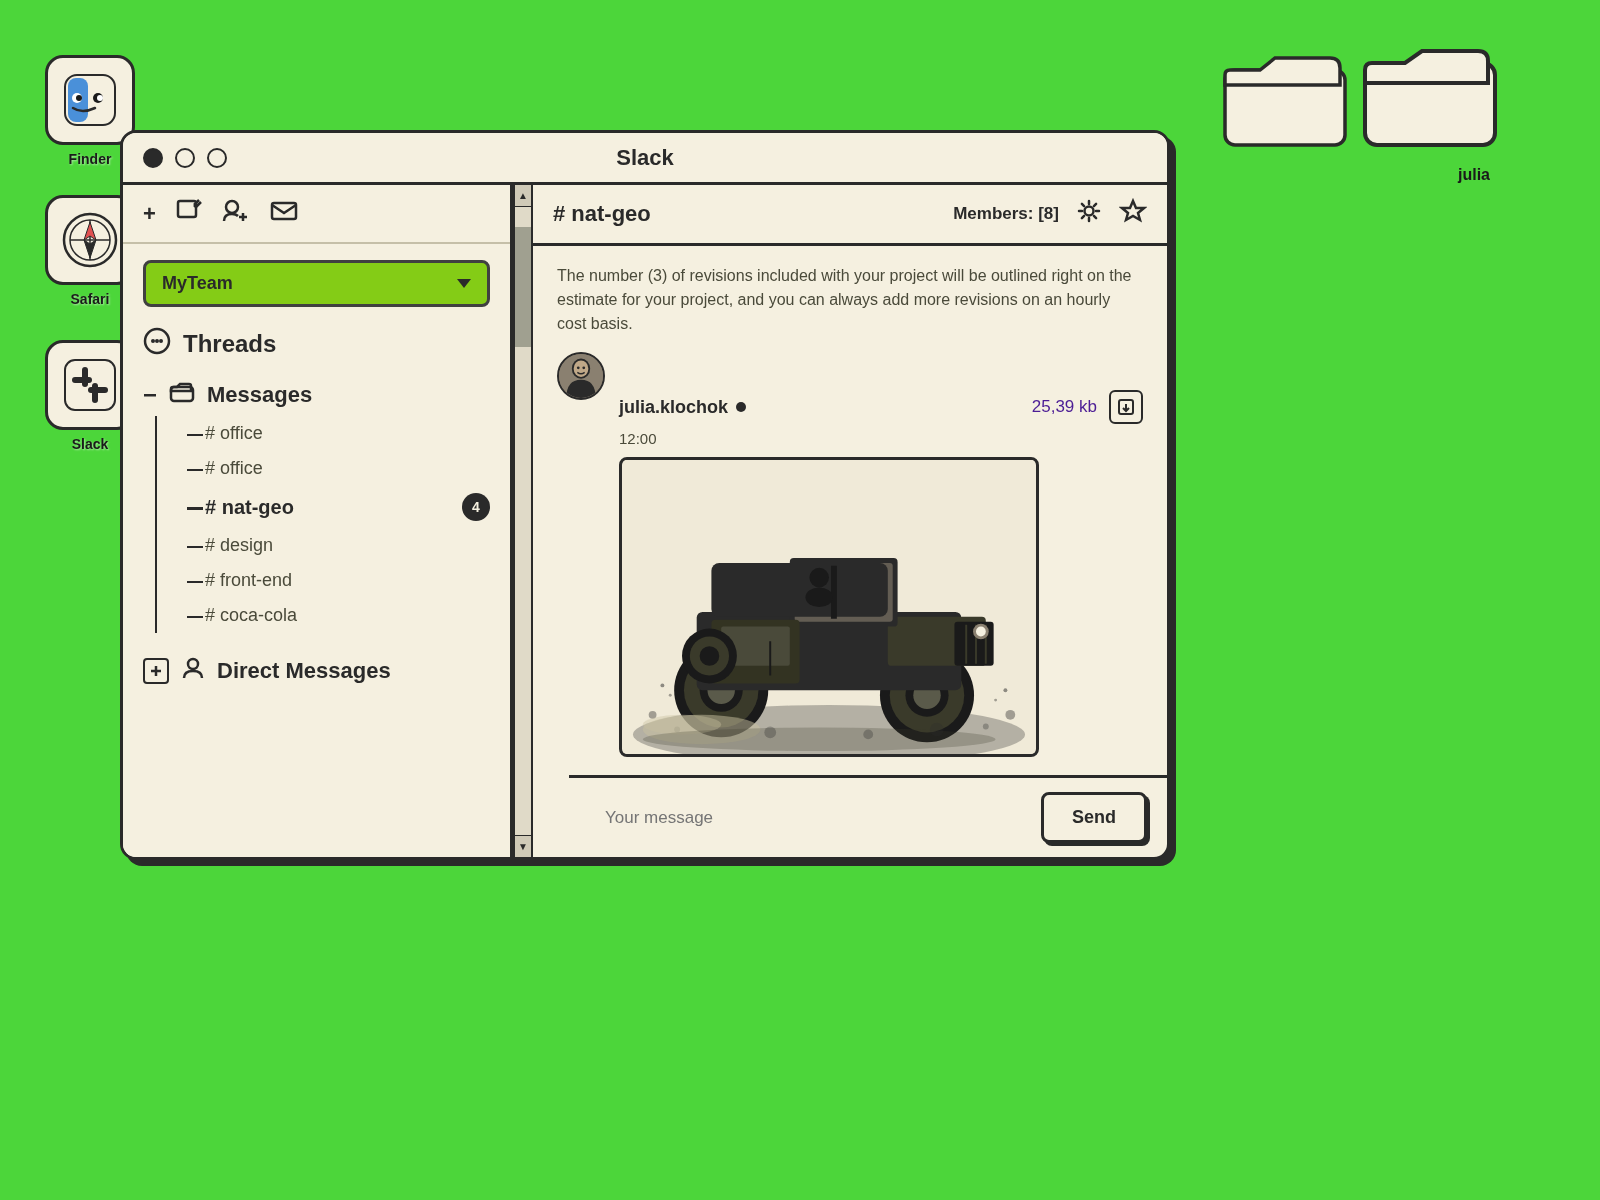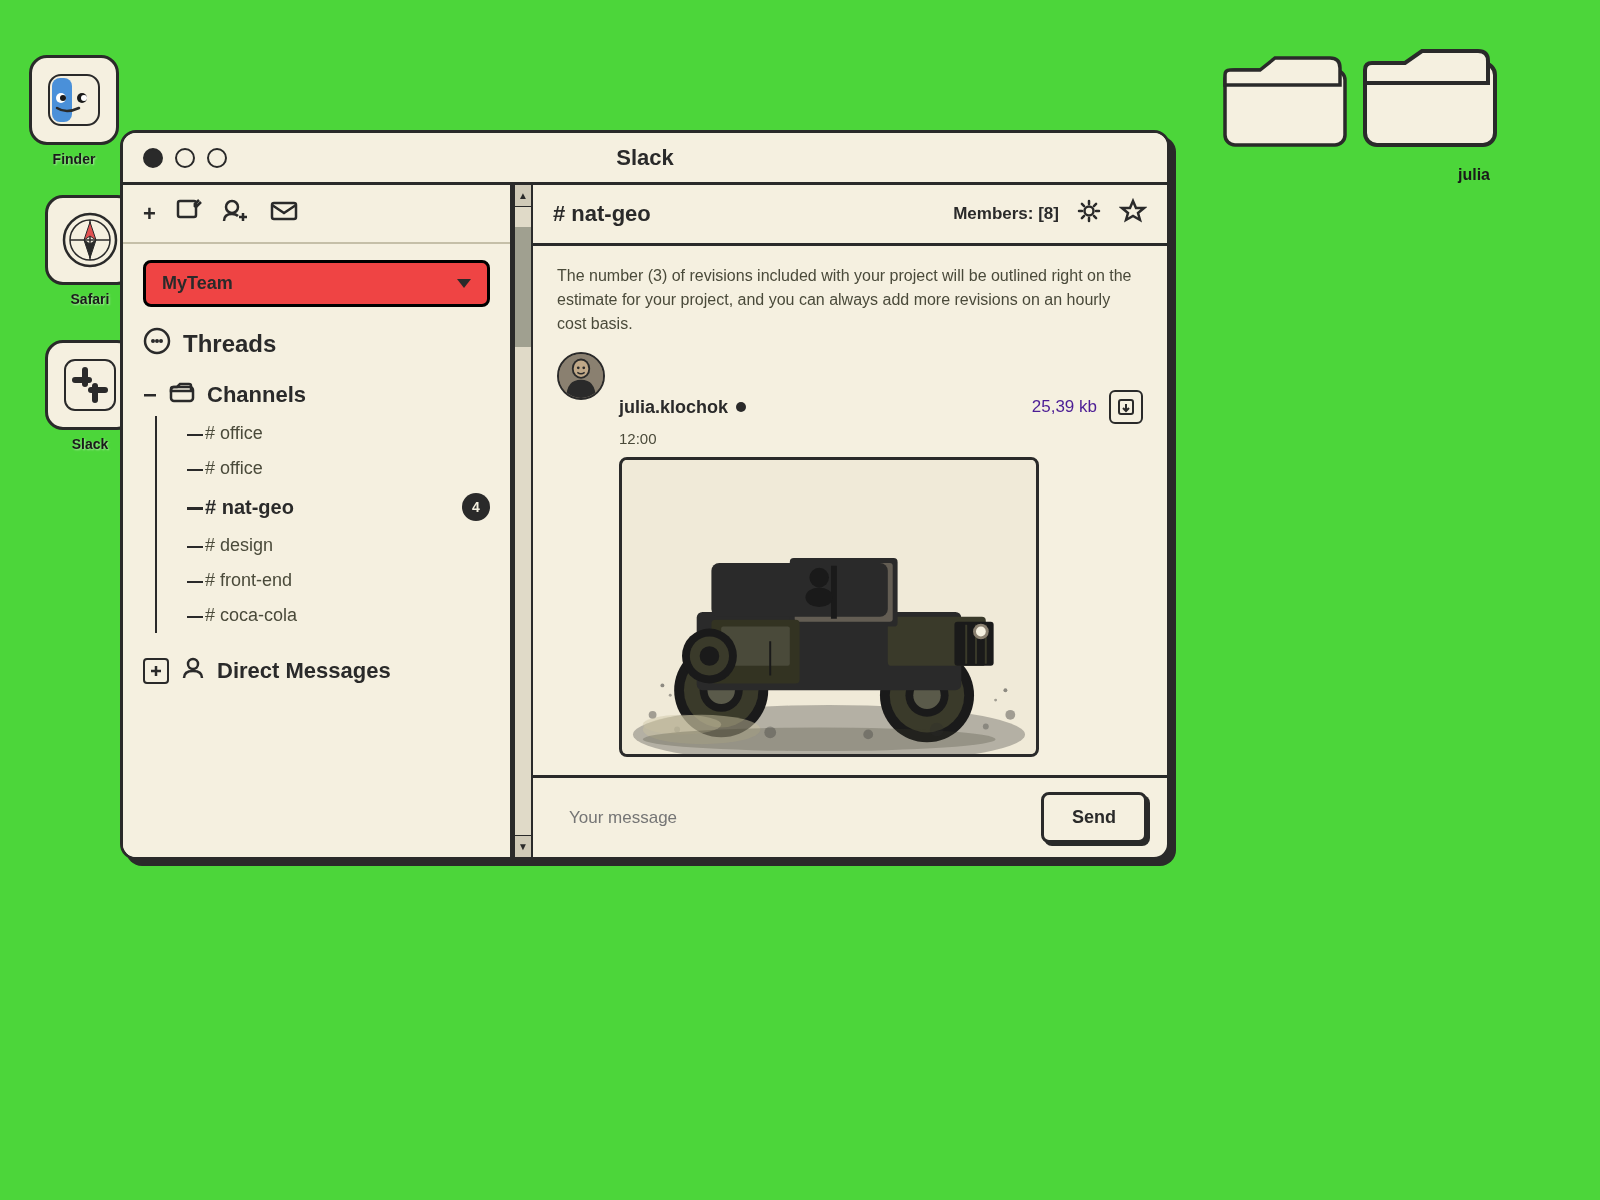--- a/index.html
+++ b/index.html
@@ -35,21 +35,21 @@
     }
 
     .desktop-icon .icon-label {
       color: #1a1a1a;
       font-size: 14px;
       font-weight: 600;
       text-shadow: 1px 1px 2px rgba(255,255,255,0.5);
     }
 
     
-    .finder-icon { top: 55px; left: 29px; }
+    .finder-icon { top: 55px; left: 45px; }
     .safari-icon { top: 195px; left: 45px; }
     .slack-icon-desktop { top: 340px; left: 45px; }
 
     
     .slack-window {
       position: absolute;
       top: 130px;
       left: 120px;
       width: 1050px;
       height: 730px;
@@ -131,23 +131,23 @@
     
     .team-selector {
       margin: 16px 20px 8px;
       position: relative;
     }
 
     .team-selector select,
     .team-selector-box {
       width: 100%;
       padding: 10px 16px;
-      border: 3px solid #000000;
+      border: 3px solid #404040;
       border-radius: 8px;
-      background: #ef4444;
+      background: #84cc16;
       font-size: 18px;
       font-weight: 700;
       color: #2a2a2a;
       appearance: none;
       cursor: pointer;
       display: flex;
       align-items: center;
       justify-content: space-between;
     }
 
@@ -491,20 +491,21 @@
       height: 100%;
     }
 
     
     .message-input-area {
       padding: 14px 20px;
       border-top: 3px solid #2a2a2a;
       display: flex;
       gap: 12px;
       align-items: center;
+      margin-left: 36px;
     }
 
     .message-input {
       flex: 1;
       padding: 12px 16px;
       border: none;
       background: transparent;
       font-size: 17px;
       color: #7a7060;
       outline: none;
@@ -656,21 +657,21 @@
               <svg width="14" height="14" viewBox="0 0 14 14">
                 <rect x="1" y="6" width="12" height="2.5" fill="#2a2a2a"></rect>
               </svg>
             </span>
             <span class="channels-folder-icon">
               <svg width="26" height="22" viewBox="0 0 26 22">
                 <rect x="2" y="6" width="22" height="14" rx="3" fill="none" stroke="#2a2a2a" stroke-width="2.5"></rect>
                 <path d="M2,10 L2,8 Q2,6 4,6 L8,6 L11,3 L20,3 Q22,3 22,5 L22,10 Z" fill="none" stroke="#2a2a2a" stroke-width="2.5"></path>
               </svg>
             </span>
-            <span class="channels-title">Channels</span>
+            <span class="channels-title">Messages</span>
           </div>
 
           <div class="channel-list">
             <div class="channel-item">
               <span class="channel-name"># office</span>
             </div>
             <div class="channel-item">
               <span class="channel-name"># office</span>
             </div>
             <div class="channel-item active">

